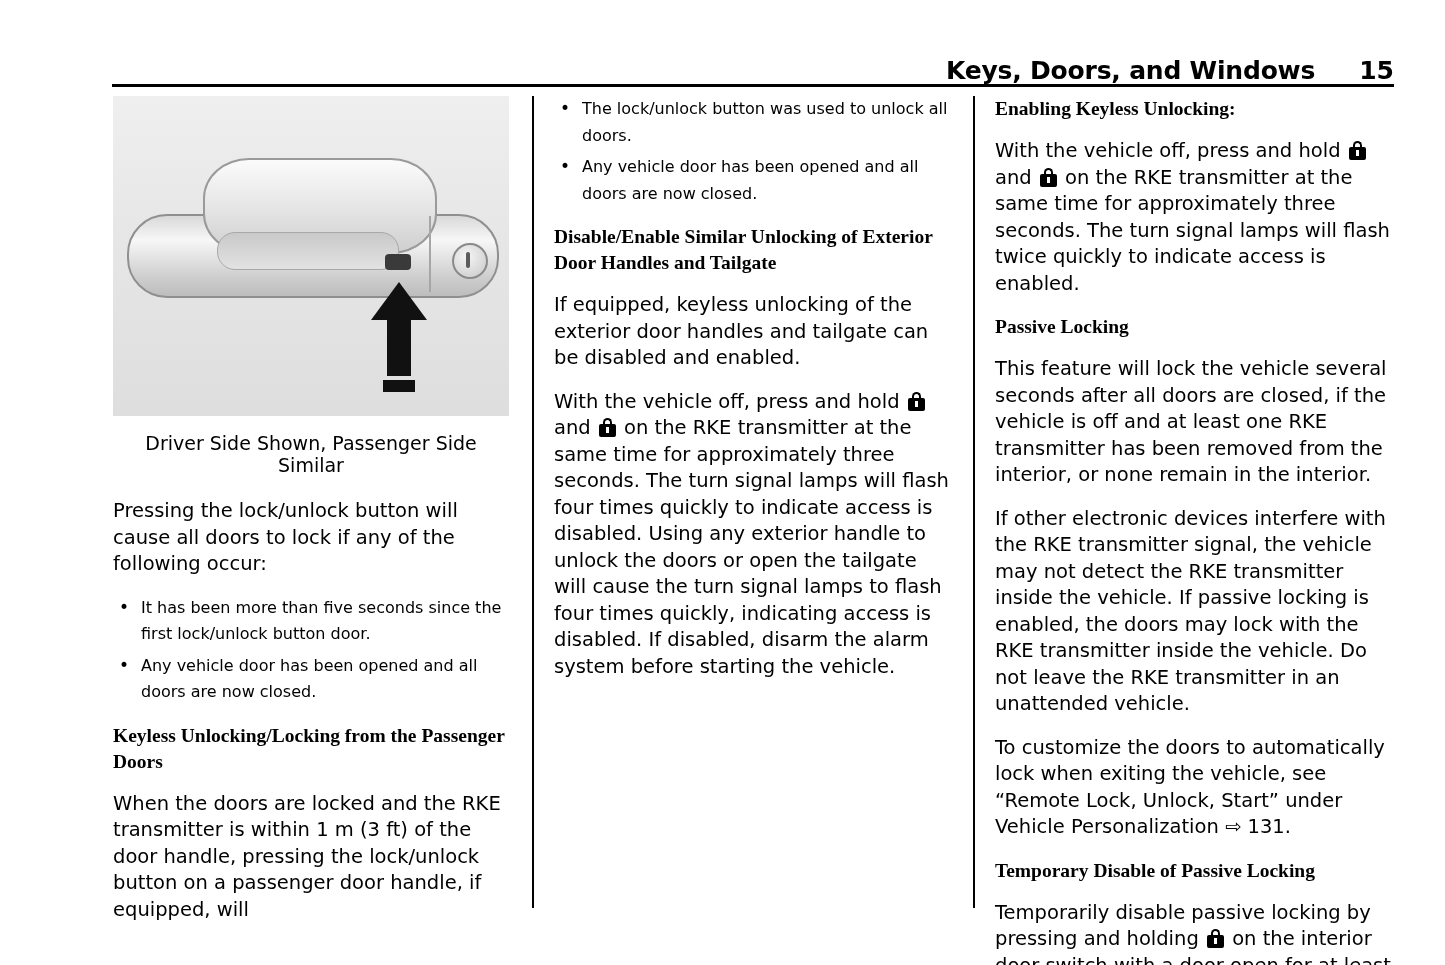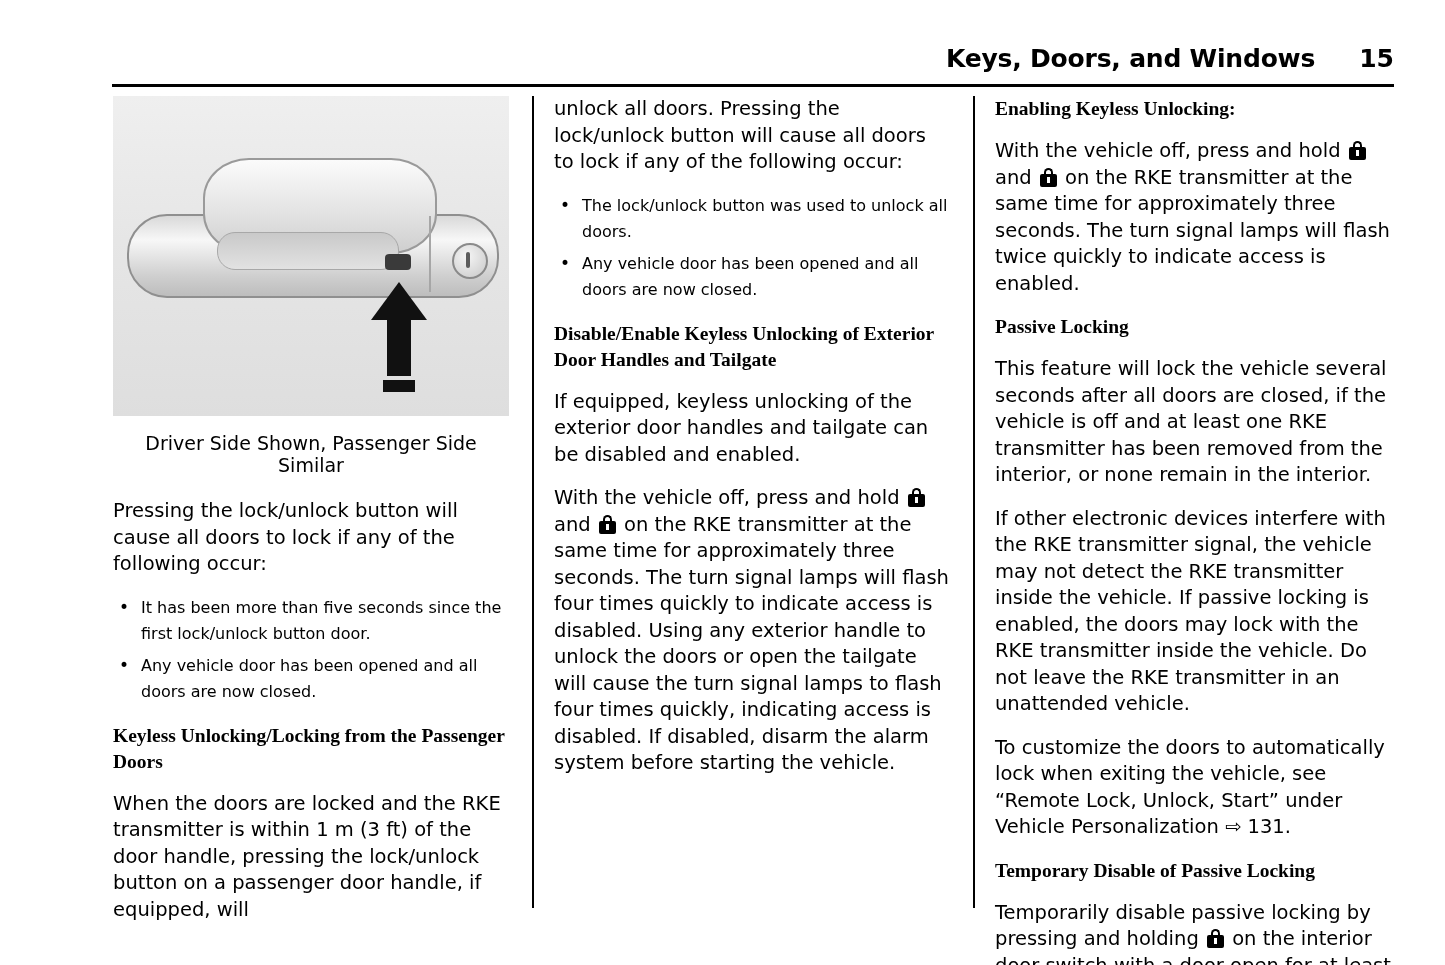--- a/index.html
+++ b/index.html
@@ -18,21 +18,21 @@
   .page {
     position: absolute;
     left: 0; top: 0;
     width: 1445px;
     height: 965px;
   }
   
   .header {
     position: absolute;
     left: 112px;
-    top: 44px;
+    top: 56px;
     width: 1282px;
     display: flex;
     align-items: baseline;
     justify-content: flex-end;
   }
   .header-title {
     font-size: 25px;
     font-weight: bold;
     letter-spacing: -0.2px;
   }
@@ -287,28 +287,27 @@
     <ul>
       <li>It has been more than five seconds since the first lock/unlock button door.</li>
       <li>Any vehicle door has been opened and all doors are now closed.</li>
     </ul>
 
     <h3>Keyless Unlocking/Locking from the Passenger Doors</h3>
     <p>When the doors are locked and the RKE transmitter is within 1 m (3 ft) of the door handle, pressing the lock/unlock button on a passenger door handle, if equipped, will</p>
   </div>
 
   <div class="col col2">
-    <p>unlock all doors. Pressing the lock/unlock button will cause all doors to lock if any of the following occur:</p>
 
     <ul>
       <li>The lock/unlock button was used to unlock all doors.</li>
       <li>Any vehicle door has been opened and all doors are now closed.</li>
     </ul>
 
-    <h3>Disable/Enable Keyless Unlocking of Exterior Door Handles and Tailgate</h3>
+    <h3>Disable/Enable Similar Unlocking of Exterior Door Handles and Tailgate</h3>
     <p>If equipped, keyless unlocking of the exterior door handles and tailgate can be disabled and enabled.</p>
 
     <p>
       <span>With the vehicle off, press and hold</span>
       <span class="lock-icon"><span class="shackle"></span><span class="body"></span><span class="keyhole"></span></span>
       <span>and</span>
       <span class="lock-icon"><span class="shackle"></span><span class="body"></span><span class="keyhole"></span></span>
       <span>on the RKE transmitter at the same time for approximately three seconds. The turn signal lamps will flash four times quickly to indicate access is disabled. Using any exterior handle to unlock the doors or open the tailgate will cause the turn signal lamps to flash four times quickly, indicating access is disabled. If disabled, disarm the alarm system before starting the vehicle.</span>
     </p>
   </div>

